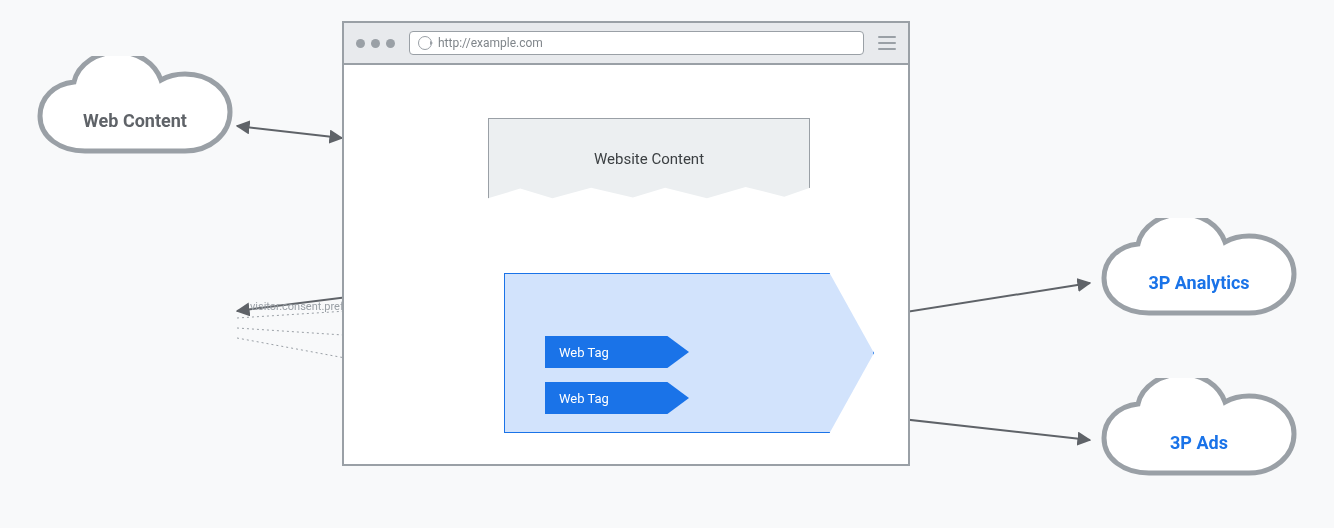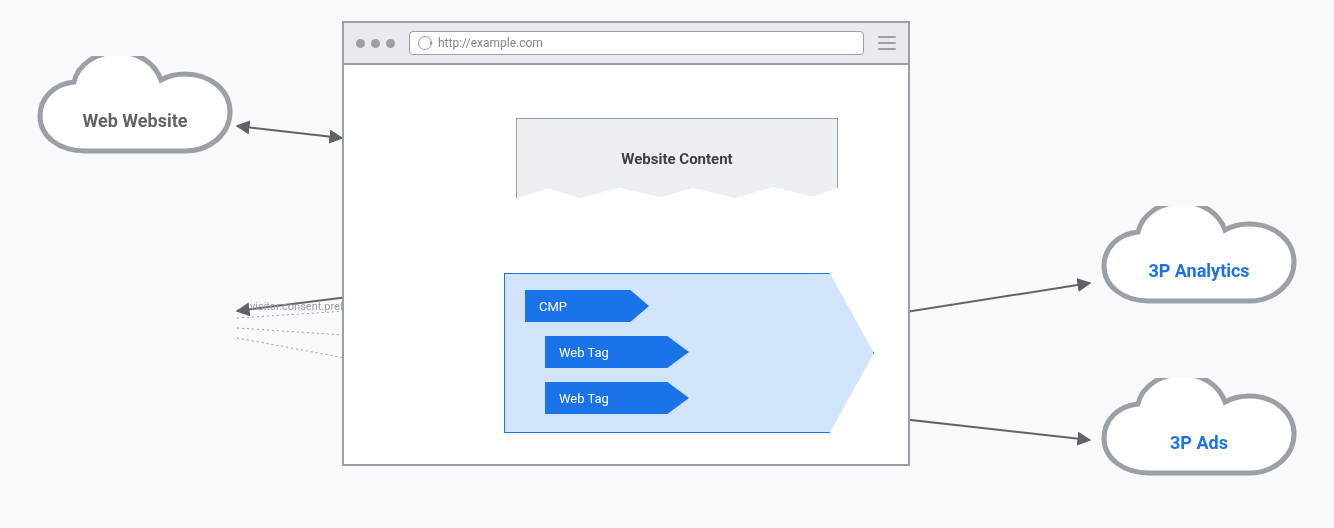--- a/index.html
+++ b/index.html
@@ -39,24 +39,24 @@
     flex:1;height:22px;background:#fff;border:1.5px solid #9aa0a6;border-radius:4px;
     display:flex;align-items:center;padding:0 8px;gap:6px;font-size:12px;color:#80868b;
   }
   .reload{width:12px;height:12px;border:1.5px solid #9aa0a6;border-radius:50%;position:relative;}
   .reload::after{content:"";position:absolute;right:-2px;top:4px;width:0;height:0;
     border-left:3px solid #9aa0a6;border-top:2px solid transparent;border-bottom:2px solid transparent;}
   .hamburger{width:18px;height:14px;display:flex;flex-direction:column;justify-content:space-between;}
   .hamburger span{display:block;height:2px;background:#9aa0a6;border-radius:1px;}
   
   .content-box{
-    position:absolute;left:172px;top:95px;width:320px;height:80px;
+    position:absolute;left:144px;top:95px;width:320px;height:80px;
     background:#eceff1;border:1.5px solid #9aa0a6;
     display:flex;align-items:center;justify-content:center;
-    font-size:15px;color:#3c4043;font-weight:700;
+    font-size:15px;color:#3c4043;font-weight:400;
     clip-path:polygon(0 0,100% 0,100% 85%,92% 96%,80% 84%,68% 98%,55% 85%,45% 97%,32% 85%,20% 98%,10% 86%,0 98%);
   }
   
   .tag-container{
     position:absolute;left:160px;top:250px;width:370px;height:160px;
     background:#d2e3fc;border:1.5px solid #1a73e8;
     clip-path:polygon(0 0,88% 0,100% 50%,88% 100%,0 100%);
     box-sizing:border-box;
   }
   .tag{
@@ -74,21 +74,21 @@
     position:absolute;width:210px;height:120px;
     display:flex;align-items:center;justify-content:center;
     font-weight:700;font-size:18px;
   }
   .cloud svg{position:absolute;inset:0;width:100%;height:100%;}
   .cloud .lbl{position:relative;z-index:1;padding-top:8px;}
   .grey-text{color:#5f6368;}
   .blue-text{color:#1a73e8;}
   .cloud.ws{left:18px;top:48px;}
   .cloud.tms{left:18px;top:260px;}
-  .cloud.ana{right:18px;top:198px;}
+  .cloud.ana{right:18px;top:210px;}
   .cloud.ads{right:18px;top:370px;text-align:right;}
   .note{
     position:absolute;font-size:11px;color:#9aa0a6;
     left:238px;top:292px;
   }
   
   svg.arrows{position:absolute;inset:0;width:100%;height:100%;pointer-events:none;}
 </style>
 </head>
 <body>
@@ -116,21 +116,21 @@
 
     <line x1="666" y1="340" x2="1078" y2="275" stroke="#5f6368" stroke-width="2" marker-start="url(#ah)" marker-end="url(#ah)"></line>
 
     <line x1="666" y1="386" x2="1078" y2="432" stroke="#5f6368" stroke-width="2" marker-start="url(#ah)" marker-end="url(#ah)"></line>
   </svg>
 
   <div class="cloud ws">
     <svg viewBox="0 0 210 120">
         <path d="M55 95c-25 0-45-14-45-35 0-18 14-32 34-34 4-18 23-30 44-30 20 0 37 11 43 28 7-4 15-6 24-6 25 0 45 16 45 38 0 22-20 39-45 39H55z" fill="#fff" stroke="#9aa0a6" stroke-width="5"></path>
       </svg>
-    <span class="lbl grey-text">Web Website</span>
+    <span class="lbl grey-text">Web Content</span>
   </div>
   <div class="cloud ana">
     <svg viewBox="0 0 210 120">
         <path d="M55 95c-25 0-45-14-45-35 0-18 14-32 34-34 4-18 23-30 44-30 20 0 37 11 43 28 7-4 15-6 24-6 25 0 45 16 45 38 0 22-20 39-45 39H55z" fill="#fff" stroke="#9aa0a6" stroke-width="5"></path>
       </svg>
     <span class="lbl blue-text">3P Analytics</span>
   </div>
   <div class="cloud ads">
     <svg viewBox="0 0 210 120">
         <path d="M55 95c-25 0-45-14-45-35 0-18 14-32 34-34 4-18 23-30 44-30 20 0 37 11 43 28 7-4 15-6 24-6 25 0 45 16 45 38 0 22-20 39-45 39H55z" fill="#fff" stroke="#9aa0a6" stroke-width="5"></path>
@@ -156,23 +156,20 @@
           <span></span>
           <span></span>
       </div>
     </div>
 
     <div class="content-box">
       <span>Website Content</span>
     </div>
 
     <div class="tag-container">
-      <div class="tag cmp">
-        <span>CMP</span>
-      </div>
       <div class="tag wt1">
         <span>Web Tag</span>
       </div>
       <div class="tag wt2">
         <span>Web Tag</span>
       </div>
     </div>
   </div>
 
 </div>

